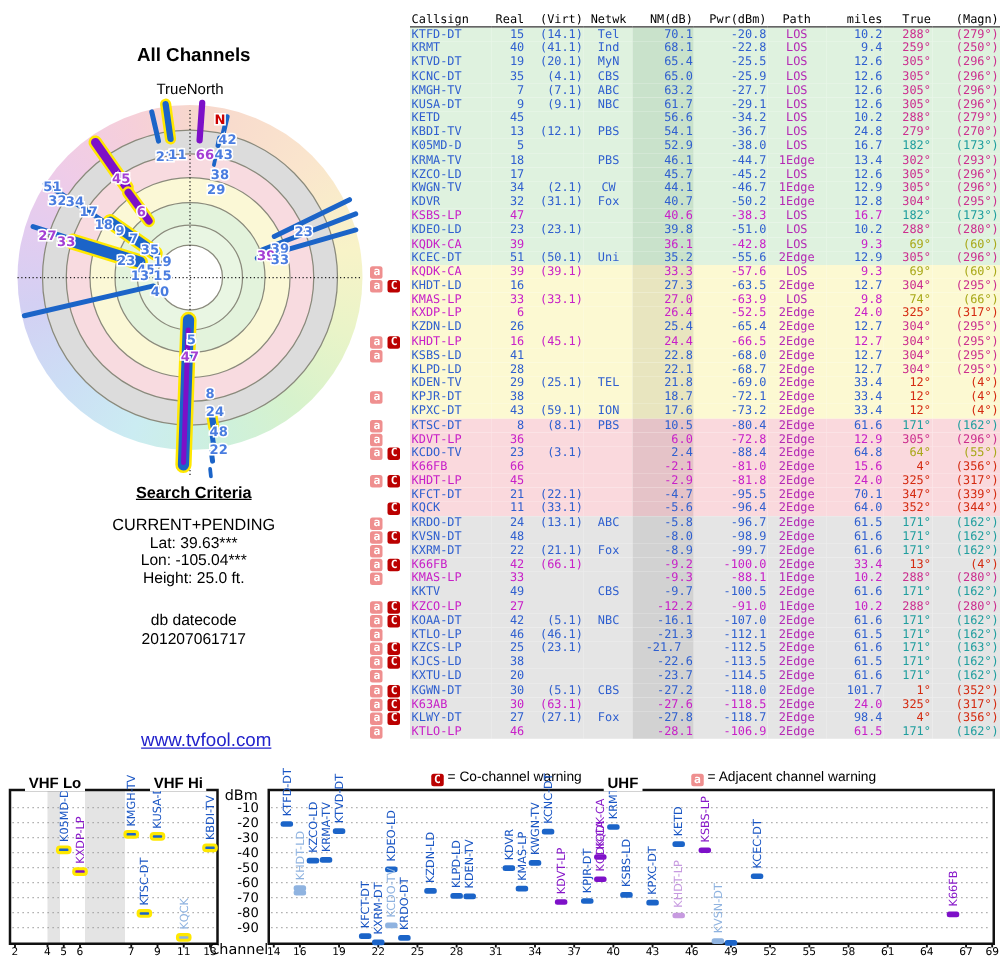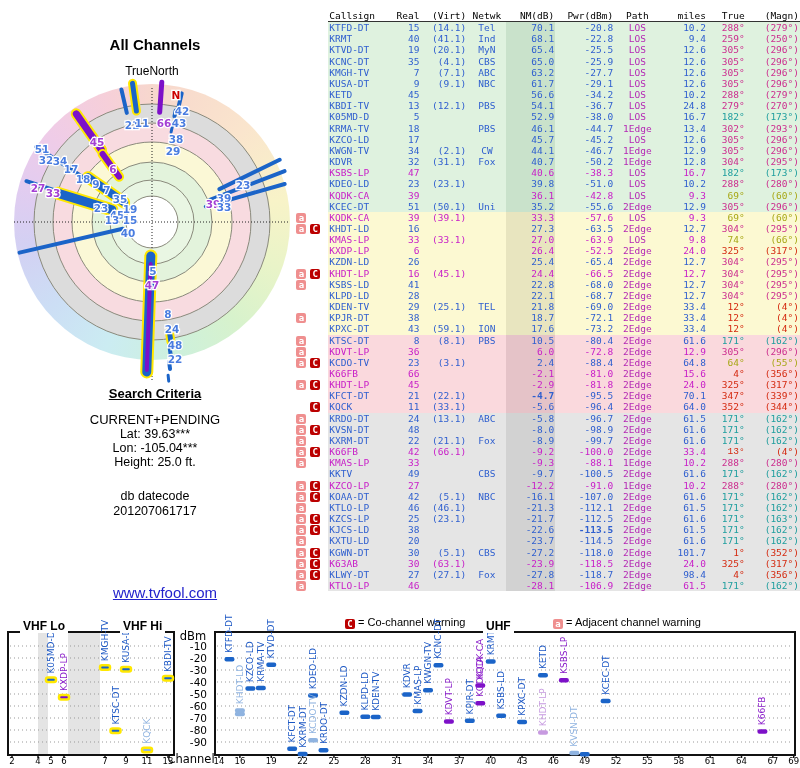--- a/index.html
+++ b/index.html
@@ -664,21 +664,21 @@
             <td class="d cR" style="width: 54px; color: rgb(212, 42, 16);">(317°)</td>
           </tr>
           <tr class="p">
             <td class="bd cC" style="width: 11px;"></td>
             <td class="bd cC" style="width: 13px;"></td>
             <td class="bd" style="width: 4px;"></td>
             <td class="d cL" style="width: 64px; color: rgb(47, 95, 207);">KFCT-DT</td>
             <td class="d cR" style="width: 26px; color: rgb(47, 95, 207);">21</td>
             <td class="d cR" style="width: 46px; color: rgb(47, 95, 207);">(22.1)</td>
             <td class="d cC" style="width: 38px; color: rgb(47, 95, 207);"></td>
-            <td class="d nm cR" style="width: 48px; color: rgb(47, 95, 207); font-weight: bold;">-4.7</td>
+            <td class="d nm cR" style="width: 48px; color: rgb(47, 95, 207);">-4.7</td>
             <td class="d cR" style="width: 58px; color: rgb(47, 95, 207);">-95.5</td>
             <td class="d cC" style="width: 46px; color: rgb(180, 40, 180);">2Edge</td>
             <td class="d cR" style="width: 46px; color: rgb(47, 95, 207);">70.1</td>
             <td class="d cR" style="width: 38px; color: rgb(212, 42, 16);">347°</td>
             <td class="d cR" style="width: 54px; color: rgb(212, 42, 16);">(339°)</td>
           </tr>
           <tr class="p">
             <td class="bd cC" style="width: 11px;"></td>
             <td class="bd cC" style="width: 13px;"><span class="badge C">C</span></td>
             <td class="bd" style="width: 4px;"></td>
@@ -743,21 +743,21 @@
             <td class="bd cC" style="width: 13px;"><span class="badge C">C</span></td>
             <td class="bd" style="width: 4px;"></td>
             <td class="d cL" style="width: 64px; color: rgb(200, 32, 200);">K66FB</td>
             <td class="d cR" style="width: 26px; color: rgb(200, 32, 200);">42</td>
             <td class="d cR" style="width: 46px; color: rgb(200, 32, 200);">(66.1)</td>
             <td class="d cC" style="width: 38px; color: rgb(200, 32, 200);"></td>
             <td class="d nm cR" style="width: 48px; color: rgb(200, 32, 200);">-9.2</td>
             <td class="d cR" style="width: 58px; color: rgb(200, 32, 200);">-100.0</td>
             <td class="d cC" style="width: 46px; color: rgb(180, 40, 180);">2Edge</td>
             <td class="d cR" style="width: 46px; color: rgb(200, 32, 200);">33.4</td>
-            <td class="d cR" style="width: 38px; color: rgb(212, 42, 16); font-family: Liberation Mono, monospace;">13°</td>
+            <td class="d cR" style="width: 38px; color: rgb(212, 42, 16);">13°</td>
             <td class="d cR" style="width: 54px; color: rgb(212, 42, 16);">(4°)</td>
           </tr>
           <tr class="x">
             <td class="bd cC" style="width: 11px;"><span class="badge a">a</span></td>
             <td class="bd cC" style="width: 13px;"></td>
             <td class="bd" style="width: 4px;"></td>
             <td class="d cL" style="width: 64px; color: rgb(200, 32, 200);">KMAS-LP</td>
             <td class="d cR" style="width: 26px; color: rgb(200, 32, 200);">33</td>
             <td class="d cR" style="width: 46px; color: rgb(200, 32, 200);"></td>
             <td class="d cC" style="width: 38px; color: rgb(200, 32, 200);"></td>
@@ -829,37 +829,37 @@
             <td class="d cR" style="width: 54px; color: rgb(31, 158, 158);">(162°)</td>
           </tr>
           <tr class="x">
             <td class="bd cC" style="width: 11px;"><span class="badge a">a</span></td>
             <td class="bd cC" style="width: 13px;"><span class="badge C">C</span></td>
             <td class="bd" style="width: 4px;"></td>
             <td class="d cL" style="width: 64px; color: rgb(47, 95, 207);">KZCS-LP</td>
             <td class="d cR" style="width: 26px; color: rgb(47, 95, 207);">25</td>
             <td class="d cR" style="width: 46px; color: rgb(47, 95, 207);">(23.1)</td>
             <td class="d cC" style="width: 38px; color: rgb(47, 95, 207);"></td>
-            <td class="d nm cR" style="width: 48px; color: rgb(47, 95, 207);">-21.7</td>
+            <td class="d nm cR" style="width: 48px; color: rgb(47, 95, 207); text-align: center;">-21.7</td>
             <td class="d cR" style="width: 58px; color: rgb(47, 95, 207);">-112.5</td>
             <td class="d cC" style="width: 46px; color: rgb(180, 40, 180);">2Edge</td>
             <td class="d cR" style="width: 46px; color: rgb(47, 95, 207);">61.6</td>
             <td class="d cR" style="width: 38px; color: rgb(31, 158, 158);">171°</td>
             <td class="d cR" style="width: 54px; color: rgb(31, 158, 158);">(163°)</td>
           </tr>
           <tr class="x">
             <td class="bd cC" style="width: 11px;"><span class="badge a">a</span></td>
             <td class="bd cC" style="width: 13px;"><span class="badge C">C</span></td>
             <td class="bd" style="width: 4px;"></td>
             <td class="d cL" style="width: 64px; color: rgb(47, 95, 207);">KJCS-LD</td>
             <td class="d cR" style="width: 26px; color: rgb(47, 95, 207);">38</td>
             <td class="d cR" style="width: 46px; color: rgb(47, 95, 207);"></td>
             <td class="d cC" style="width: 38px; color: rgb(47, 95, 207);"></td>
             <td class="d nm cR" style="width: 48px; color: rgb(47, 95, 207);">-22.6</td>
-            <td class="d cR" style="width: 58px; color: rgb(47, 95, 207); font-weight: bold;">-113.5</td>
+            <td class="d cR" style="width: 58px; color: rgb(47, 95, 207);">-113.5</td>
             <td class="d cC" style="width: 46px; color: rgb(180, 40, 180);">2Edge</td>
             <td class="d cR" style="width: 46px; color: rgb(47, 95, 207);">61.5</td>
             <td class="d cR" style="width: 38px; color: rgb(31, 158, 158);">171°</td>
             <td class="d cR" style="width: 54px; color: rgb(31, 158, 158);">(162°)</td>
           </tr>
           <tr class="x">
             <td class="bd cC" style="width: 11px;"><span class="badge a">a</span></td>
             <td class="bd cC" style="width: 13px;"></td>
             <td class="bd" style="width: 4px;"></td>
             <td class="d cL" style="width: 64px; color: rgb(47, 95, 207);">KXTU-LD</td>
@@ -889,21 +889,21 @@
             <td class="d cR" style="width: 54px; color: rgb(212, 42, 16);">(352°)</td>
           </tr>
           <tr class="x">
             <td class="bd cC" style="width: 11px;"><span class="badge a">a</span></td>
             <td class="bd cC" style="width: 13px;"><span class="badge C">C</span></td>
             <td class="bd" style="width: 4px;"></td>
             <td class="d cL" style="width: 64px; color: rgb(200, 32, 200);">K63AB</td>
             <td class="d cR" style="width: 26px; color: rgb(200, 32, 200);">30</td>
             <td class="d cR" style="width: 46px; color: rgb(200, 32, 200);">(63.1)</td>
             <td class="d cC" style="width: 38px; color: rgb(200, 32, 200);"></td>
-            <td class="d nm cR" style="width: 48px; color: rgb(200, 32, 200);">-23.9</td>
+            <td class="d nm cR" style="width: 48px; color: rgb(200, 32, 200);">-27.6</td>
             <td class="d cR" style="width: 58px; color: rgb(200, 32, 200);">-118.5</td>
             <td class="d cC" style="width: 46px; color: rgb(180, 40, 180);">2Edge</td>
             <td class="d cR" style="width: 46px; color: rgb(200, 32, 200);">24.0</td>
             <td class="d cR" style="width: 38px; color: rgb(212, 42, 16);">325°</td>
             <td class="d cR" style="width: 54px; color: rgb(212, 42, 16);">(317°)</td>
           </tr>
           <tr class="x">
             <td class="bd cC" style="width: 11px;"><span class="badge a">a</span></td>
             <td class="bd cC" style="width: 13px;"><span class="badge C">C</span></td>
             <td class="bd" style="width: 4px;"></td>

